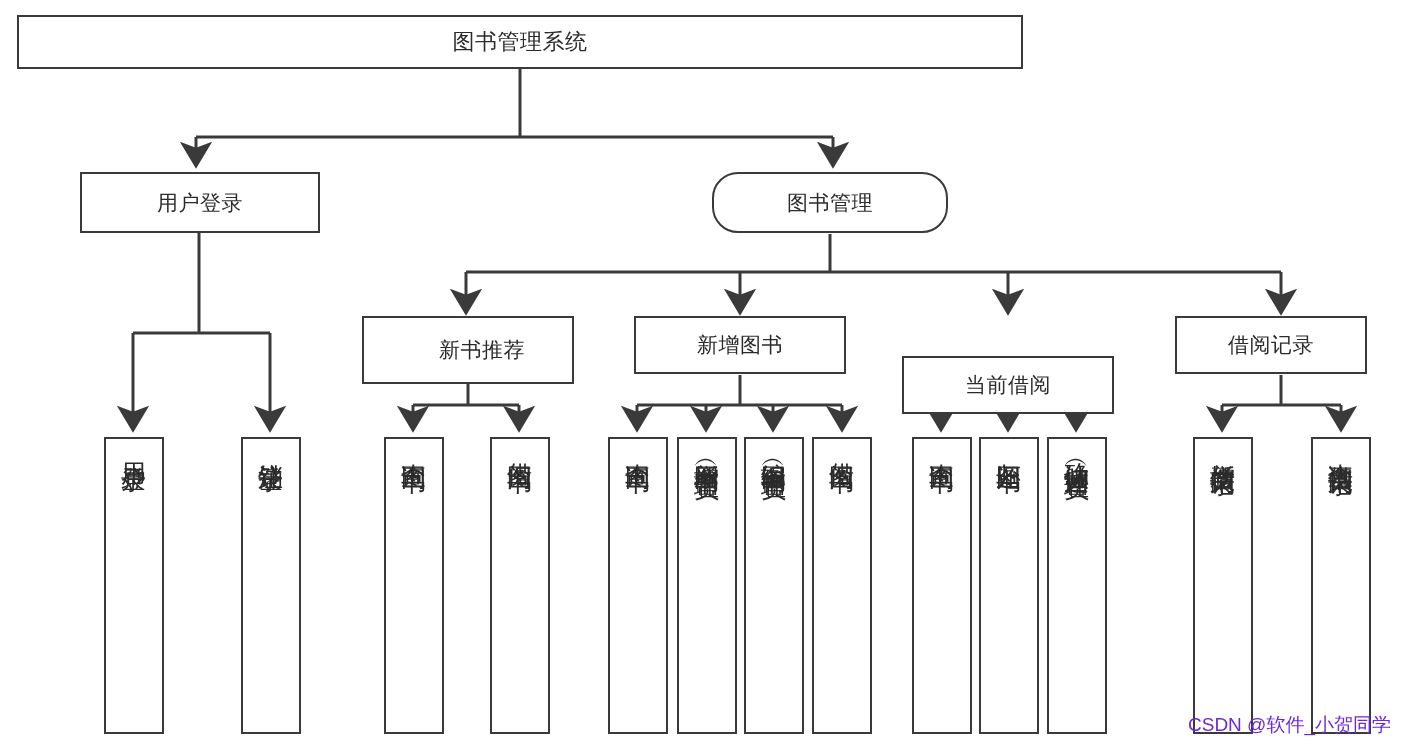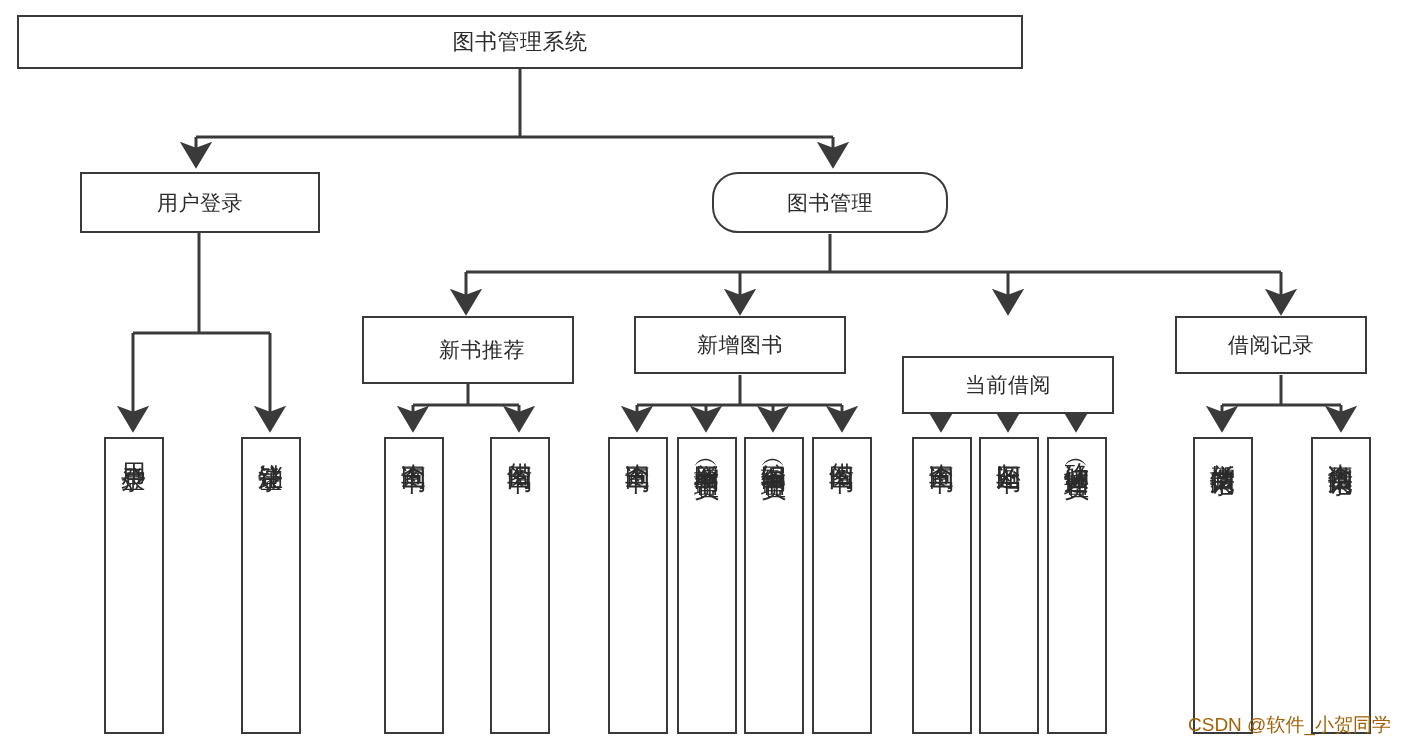--- a/index.html
+++ b/index.html
@@ -59,21 +59,21 @@
     font-size: 25px;
     line-height: 1.12;
     letter-spacing: 2px;
     white-space: nowrap;
   }
   .watermark {
     position: absolute;
     left: 1188px;
     top: 712px;
     font-size: 19px;
-    color: #a16207;
+    color: #6d28d9;
     white-space: nowrap;
     pointer-events: none;
     font-family: "Liberation Sans", "DejaVu Sans", sans-serif;
   }
 </style>
 </head>
 <body>
 
 <div id="diagram-root">
 

